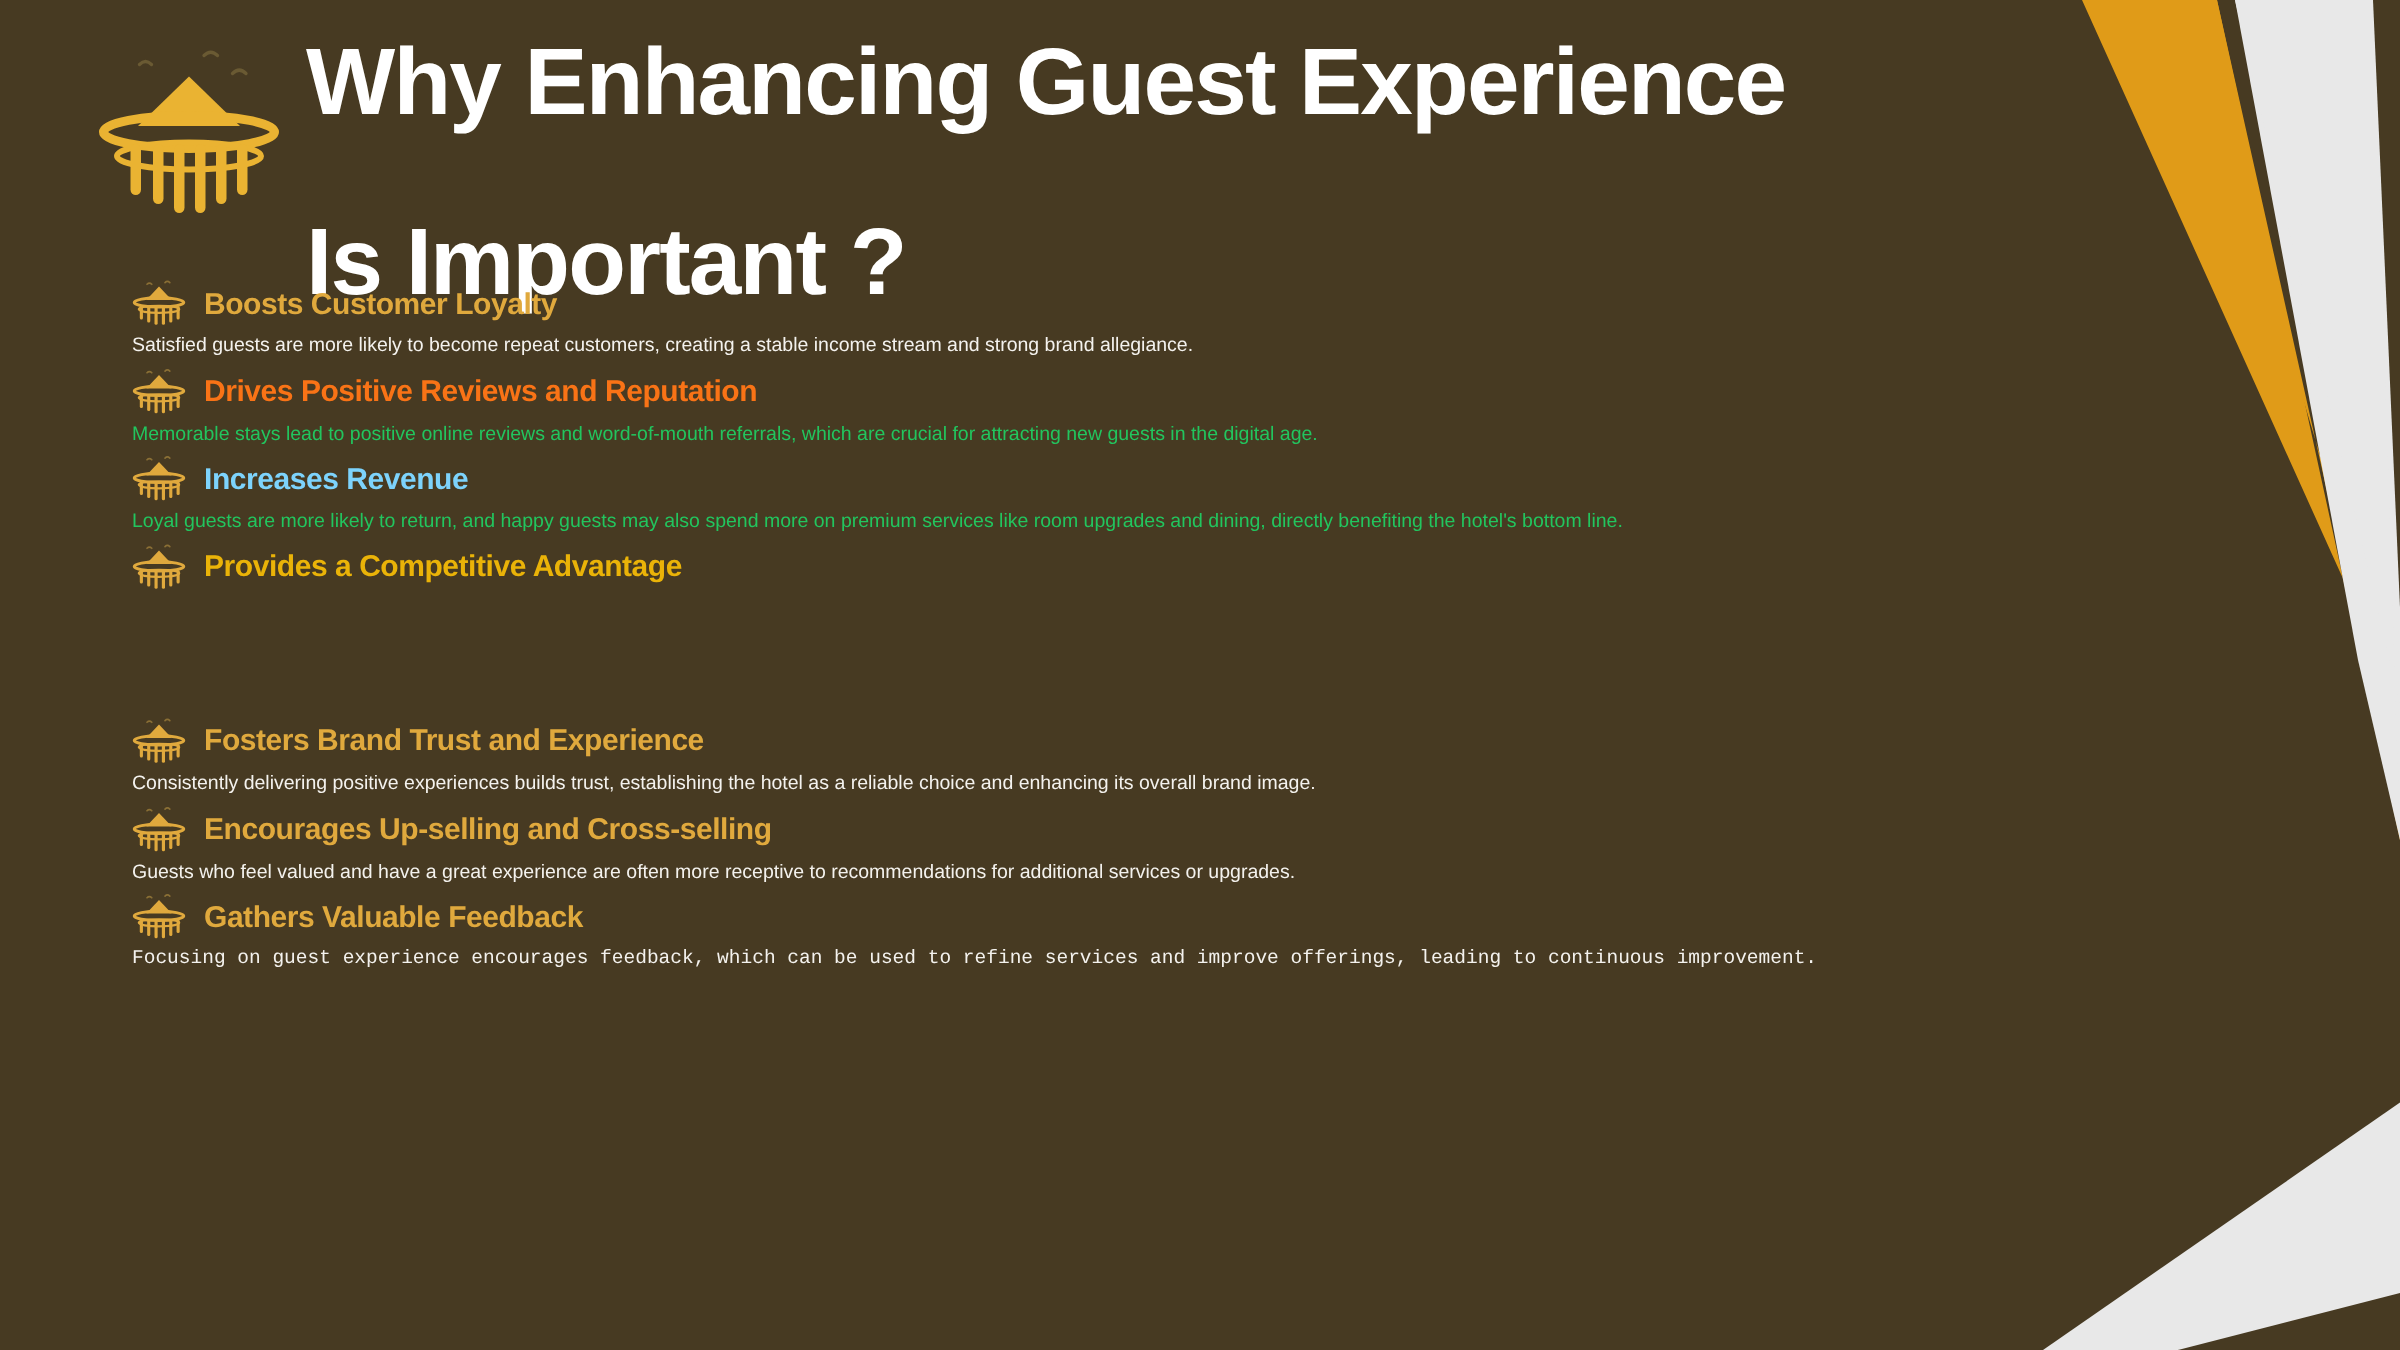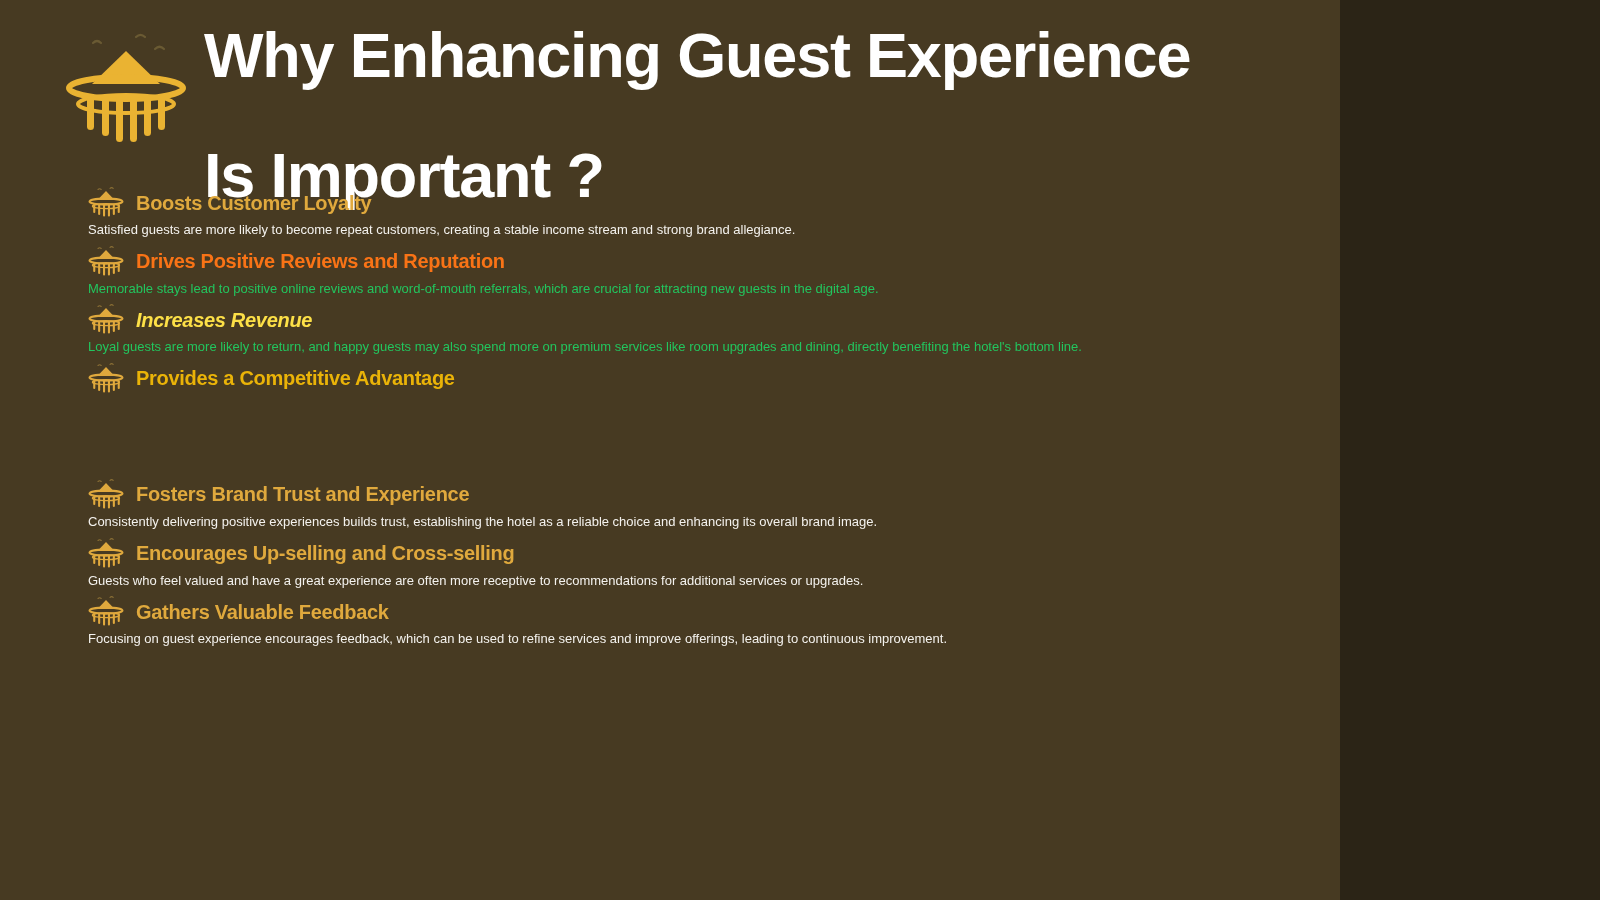--- a/index.html
+++ b/index.html
@@ -5,21 +5,21 @@
   html, body {
     margin: 0;
     padding: 0;
     background: #2b2416;
   }
   body {
     font-family: "Liberation Sans", sans-serif;
   }
   #slide {
     position: relative;
-    width: 1340px;
+    width: 1600px;
     height: 900px;
     overflow: hidden;
     background: #473a22;
   }
 
   
   #decor {
     position: absolute;
     inset: 0;
     width: 1600px;
@@ -214,21 +214,21 @@
         <ellipse cx="20" cy="20.2" rx="13.5" ry="2.4" fill="none" stroke="#e0a93d" stroke-width="1.4"></ellipse>
         <g fill="#e0a93d">
           <rect x="7.2" y="18" width="2.1" height="9" rx="1"></rect>
           <rect x="12.1" y="18" width="2.1" height="11" rx="1"></rect>
           <rect x="17" y="18" width="2.1" height="12.5" rx="1"></rect>
           <rect x="21.9" y="18" width="2.1" height="12.5" rx="1"></rect>
           <rect x="26.8" y="18" width="2.1" height="11" rx="1"></rect>
           <rect x="31.7" y="18" width="2.1" height="9" rx="1"></rect>
         </g>
       </svg>
-      <div class="sec-title" style="color: #fde047; font-style: italic;">Increases Revenue</div>
+      <div class="sec-title" style="color: #7dd3fc;">Increases Revenue</div>
     </div>
     <p class="sec-body" style="color: #22c55e;">Loyal guests are more likely to return, and happy guests may also spend more on premium services like room upgrades and dining, directly benefiting the hotel's bottom line.</p>
   </div>
 
   <div class="section">
     <div class="sec-head">
       <svg class="bullet-icon" viewBox="0 0 40 34" aria-hidden="true">
         <g fill="none" stroke="#8a6f35" stroke-width="1.1" stroke-linecap="round">
           <path d="M12 3.5 q1.6 -1.6 3.2 0"></path>
           <path d="M24 2.4 q1.6 -1.6 3.2 0"></path>
@@ -312,17 +312,17 @@
           <rect x="7.2" y="18" width="2.1" height="9" rx="1"></rect>
           <rect x="12.1" y="18" width="2.1" height="11" rx="1"></rect>
           <rect x="17" y="18" width="2.1" height="12.5" rx="1"></rect>
           <rect x="21.9" y="18" width="2.1" height="12.5" rx="1"></rect>
           <rect x="26.8" y="18" width="2.1" height="11" rx="1"></rect>
           <rect x="31.7" y="18" width="2.1" height="9" rx="1"></rect>
         </g>
       </svg>
       <div class="sec-title" style="color: rgb(224, 169, 61);">Gathers Valuable Feedback</div>
     </div>
-    <p class="sec-body" style="color: rgb(244, 242, 238);">Focusing on guest experience encourages feedback, which can be used to refine services and improve offerings, leading to continuous improvement.</p>
+    <p class="sec-body" style="color: rgb(244, 242, 238); font-family: Liberation Mono, monospace;">Focusing on guest experience encourages feedback, which can be used to refine services and improve offerings, leading to continuous improvement.</p>
   </div>
 </div>
 
 </div>
 
 </body></html>

